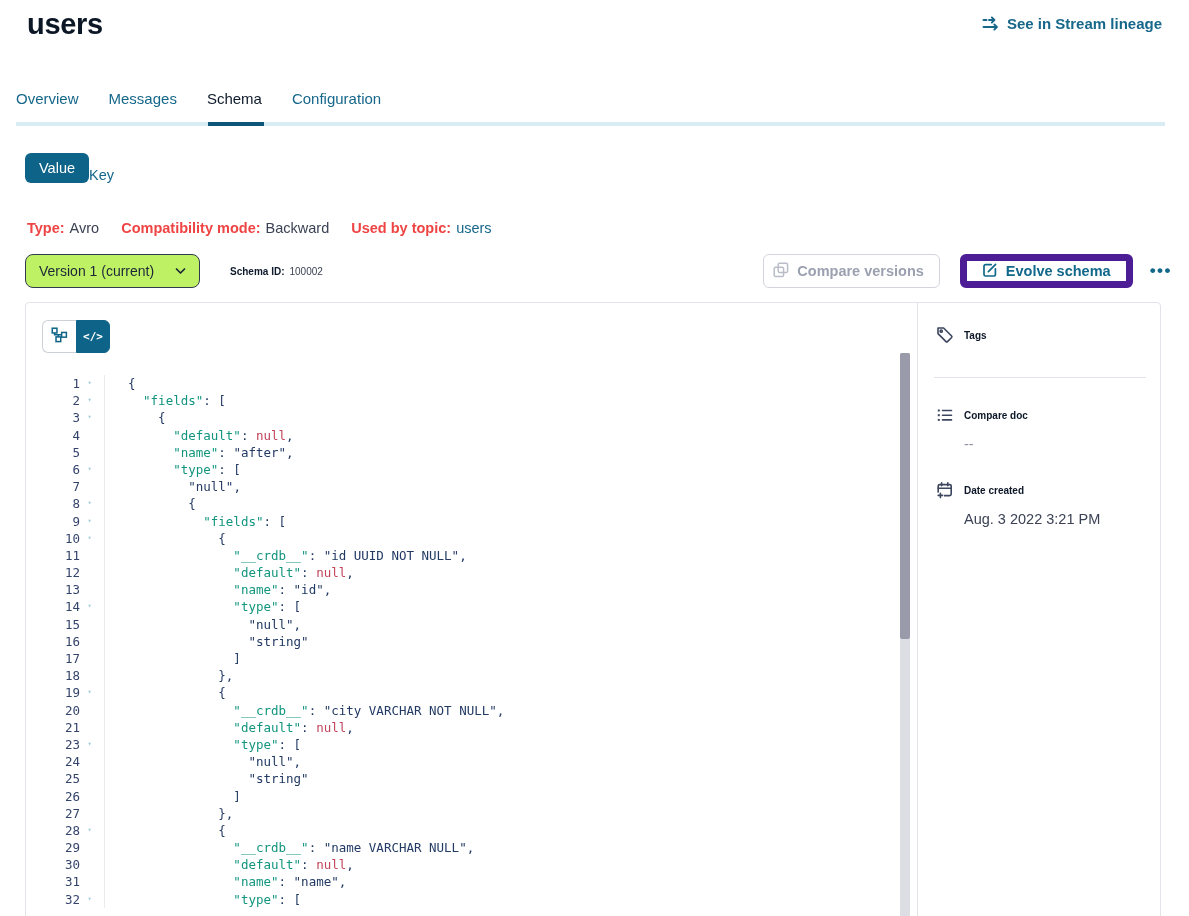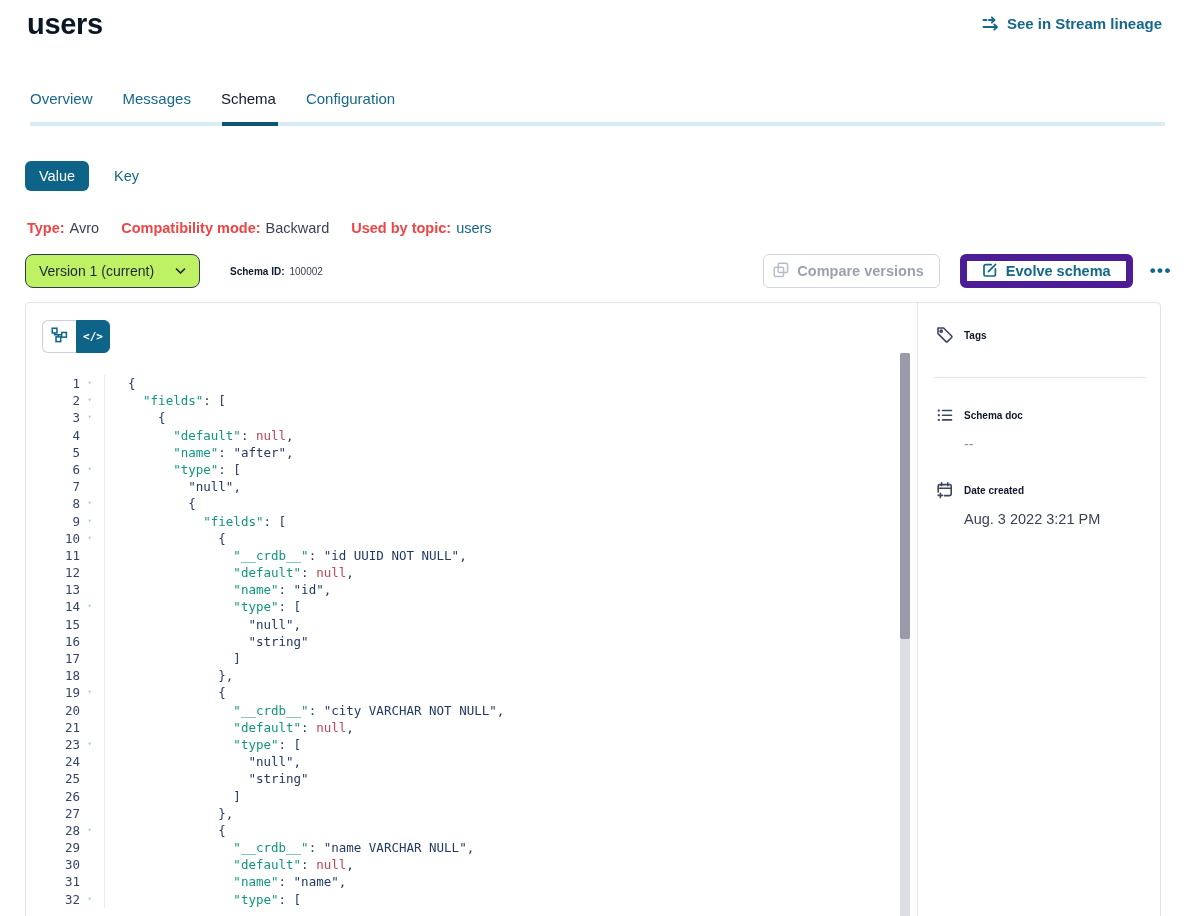--- a/index.html
+++ b/index.html
@@ -10,29 +10,29 @@
   }
   .abs { position:absolute; }
 
   
   .page-title { left:27px; top:8px; font-size:29px; font-weight:700; letter-spacing:-0.3px; color:#0c1726; }
   .lineage-link { right:27px; top:15px; display:flex; align-items:center; gap:7px;
     color:#16678a; font-size:15px; font-weight:600; cursor:pointer; }
   .lineage-link svg { display:block; }
 
   
-  .tabs { left:30px; top:90px; right:24px; }
+  .tabs { left:16px; top:90px; right:24px; }
   .tabs-row { display:flex; gap:30px; font-size:15px; }
   .tab { color:#16678a; padding-bottom:15px; cursor:pointer; font-weight:500; }
   .tab.active { color:#0e1a2b; }
   .tab-underline { position:relative; height:4px; background:#d9ecf4; }
   .tab-indicator { position:absolute; left:192px; width:56px; height:4px; background:#0d567a; }
 
   
-  .vk-row { left:25px; top:161px; display:flex; align-items:center; gap:25px; font-size:14.5px; }
+  .vk-row { left:25px; top:153px; display:flex; align-items:flex-end; font-size:14.5px; }
   .btn-value { background:#0e6488; color:#ffffff; border:none; border-radius:6px;
     padding:7px 14px; font-size:14.5px; font-family:inherit; cursor:pointer; }
   .btn-key { color:#16678a; font-weight:500; cursor:pointer; }
 
   
   .meta-row { left:27px; top:220px; display:flex; gap:22px; font-size:14.5px; color:#3b4254; }
   .meta-item b { color:#ef4444; font-weight:700; margin-right:5px; }
   .link { color:#16678a; cursor:pointer; }
 
   
@@ -235,21 +235,21 @@
     <div class="sb-section">
       <div class="sb-heading">
         <span>
           <svg width="18" height="17" viewBox="0 0 18 17" fill="none" stroke="#3d465f" stroke-width="1.6" stroke-linecap="round">
             <path d="M6.5 3.5 H15.5 M6.5 8.2 H15.5 M6.5 12.9 H15.5"></path>
             <rect x="1.8" y="2.5" width="2" height="2" fill="#3d465f" stroke="none"></rect>
             <rect x="1.8" y="7.2" width="2" height="2" fill="#3d465f" stroke="none"></rect>
             <rect x="1.8" y="11.9" width="2" height="2" fill="#3d465f" stroke="none"></rect>
           </svg>
         </span>
-        <span>Schema doc</span>
+        <span>Compare doc</span>
       </div>
       <div class="sb-value dim">--</div>
     </div>
 
     <div class="sb-section">
       <div class="sb-heading">
         <span>
           <svg width="18" height="18" viewBox="0 0 18 18" fill="none" stroke="#3d465f" stroke-width="1.6" stroke-linecap="round" stroke-linejoin="round">
             <rect x="2.2" y="3.6" width="13" height="11" rx="1.5"></rect>
             <path d="M5.6 1.8 v3 M11.8 1.8 v3 M2.2 7.2 h13"></path>

